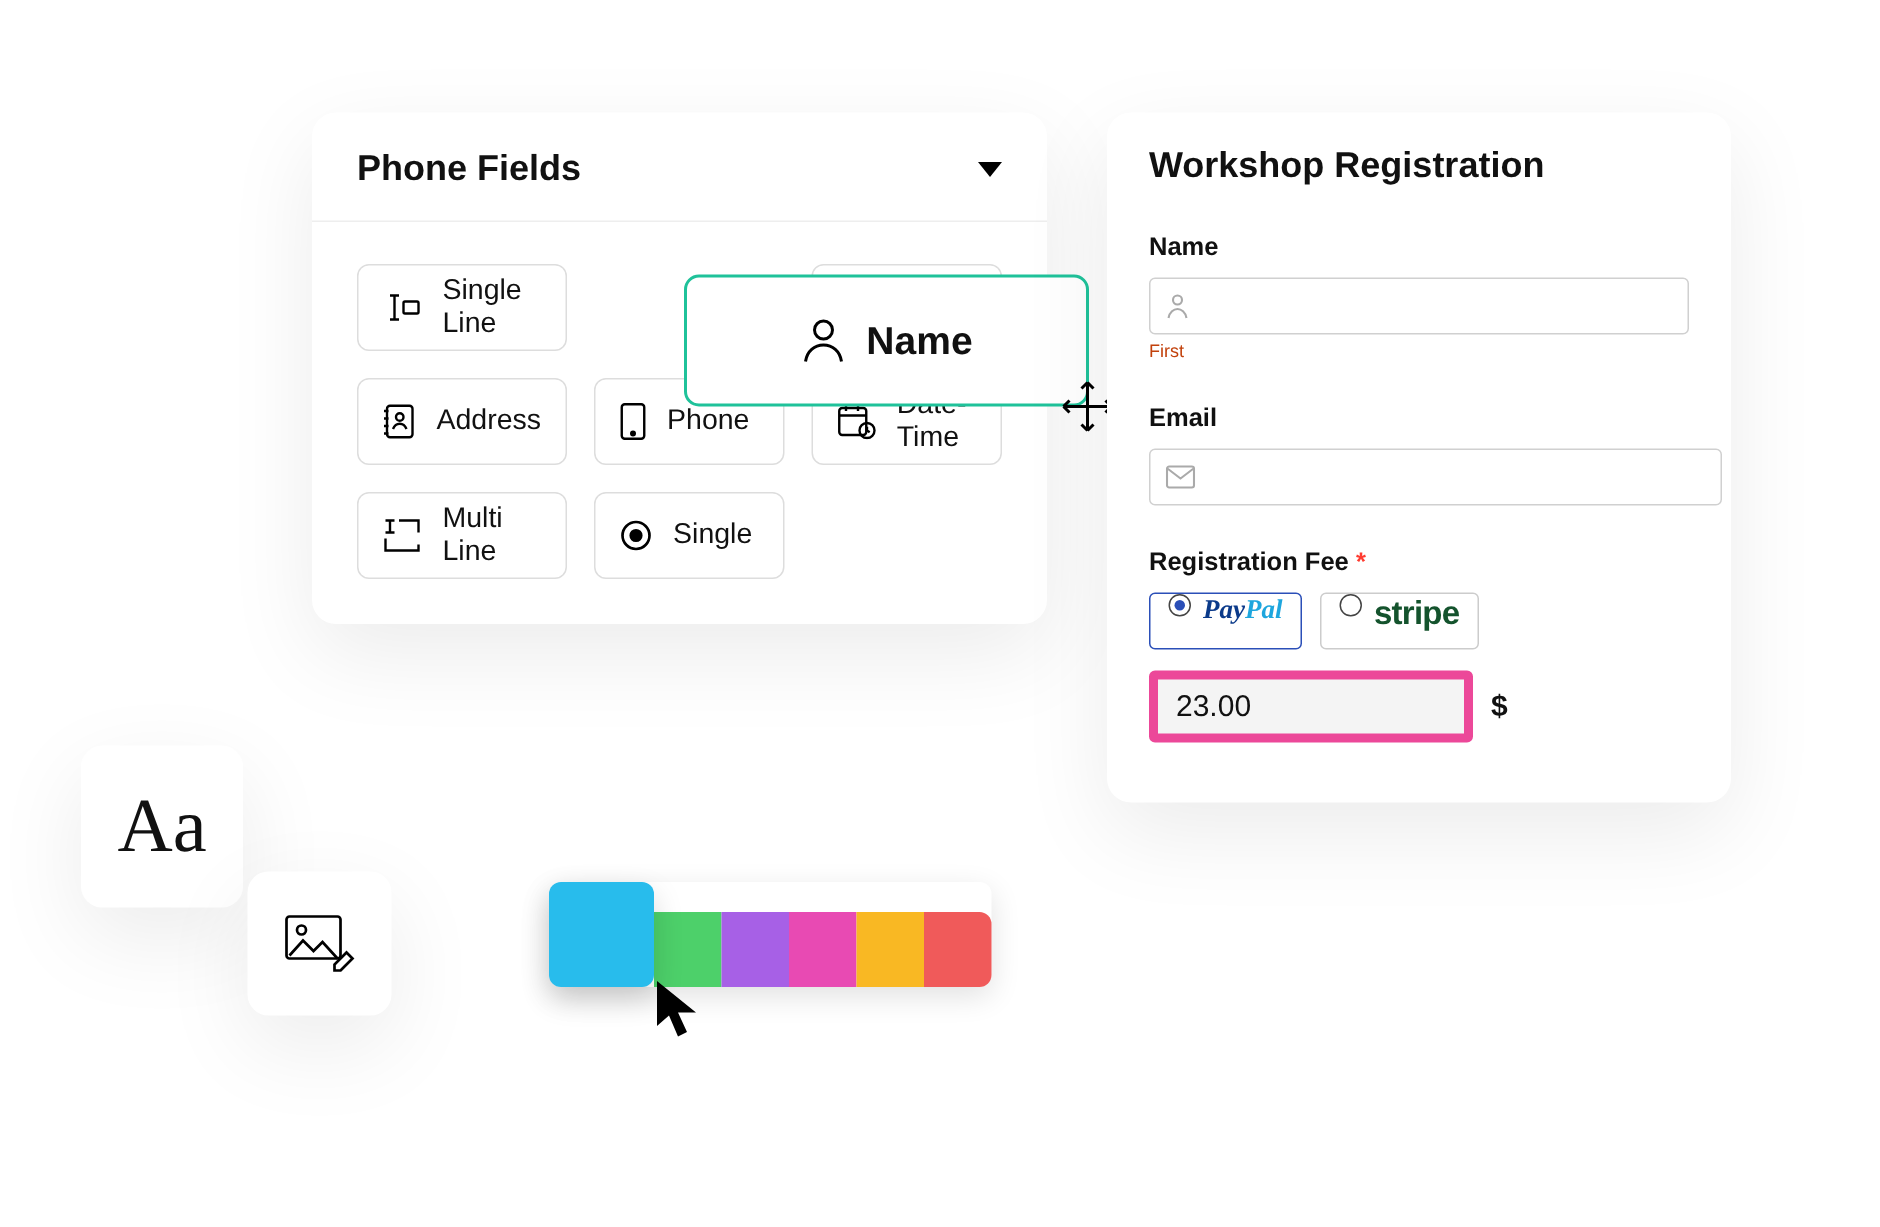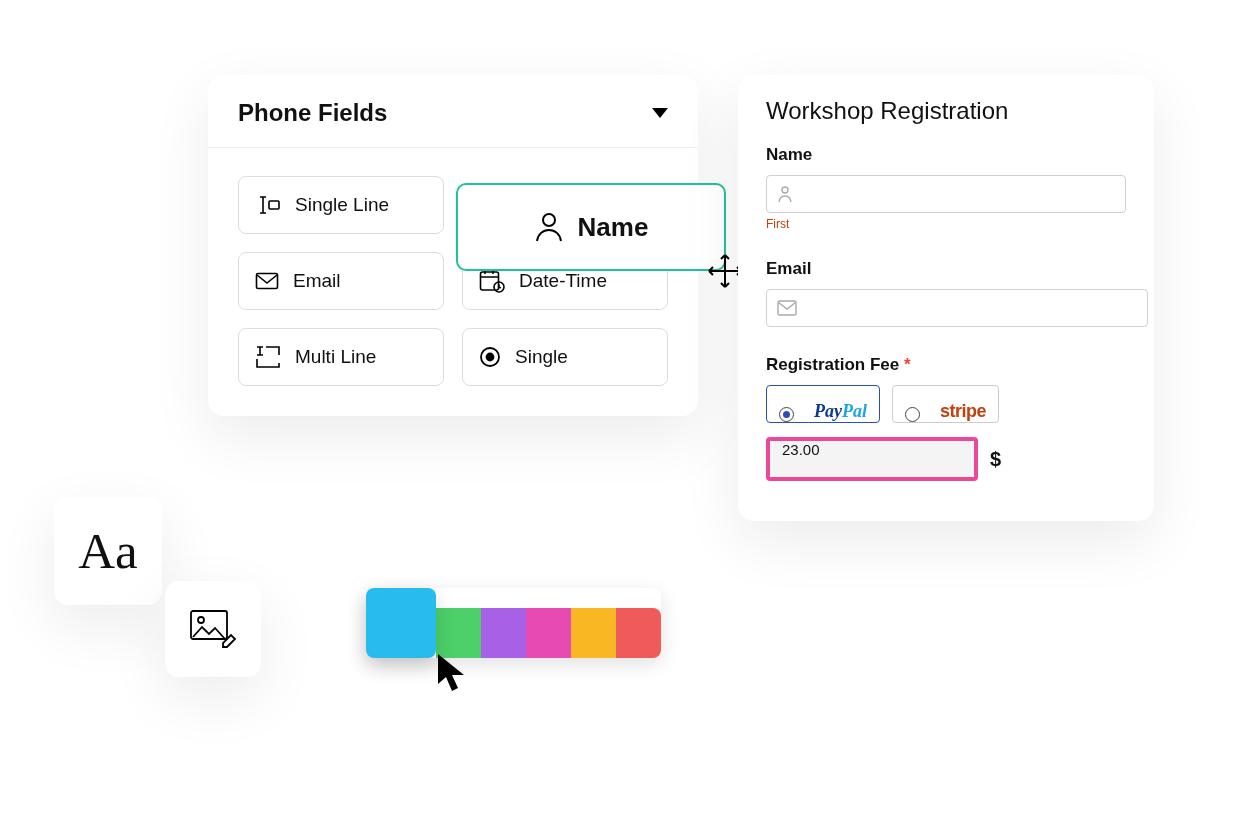--- a/index.html
+++ b/index.html
@@ -4,48 +4,48 @@
 <style>
 html,body{margin:0;padding:0;background:#fff;font-family:-apple-system,BlinkMacSystemFont,'Segoe UI',Helvetica,Arial,sans-serif;color:#111}
 body{width:1253px;height:818px;position:relative}
 .card{background:#fff;border-radius:16px;box-shadow:0 20px 60px rgba(0,0,0,0.08);position:absolute}
 
 
 #basic-fields{left:208px;top:75px;width:490px;padding-bottom:30px}
 .bf-header{display:flex;align-items:center;justify-content:space-between;padding:24px 30px 20px;border-bottom:1px solid #eee}
 .bf-title{font-size:24px;font-weight:700}
 .caret{width:0;height:0;border-left:8px solid transparent;border-right:8px solid transparent;border-top:10px solid #000}
-.bf-grid{display:grid;grid-template-columns:1fr 1fr;gap:18px;padding:28px 30px 0}
+.bf-grid{display:grid;grid-template-columns:1fr 1fr 1fr;gap:18px;padding:28px 30px 0}
 .field-tile{height:56px;border:1px solid #ddd;border-radius:8px;display:flex;align-items:center;gap:14px;padding:0 16px;font-size:19px}
 .field-tile svg{flex:0 0 auto}
 
 
 #drag-tile{position:absolute;left:456px;top:183px;width:266px;height:84px;border:2px solid #1fc29a;border-radius:10px;background:#fff;display:flex;align-items:center;justify-content:center;gap:14px;font-size:26px;font-weight:700}
 #drag-handle{position:absolute;left:706px;top:252px}
 
 
 #form-preview{left:738px;top:75px;width:360px;padding:22px 28px 40px}
-.fp-title{font-size:24px;font-weight:400;margin-bottom:20px}
+.fp-title{font-size:24px;font-weight:700;margin-bottom:30px}
 .fp-label{font-size:17px;font-weight:700;margin-bottom:10px}
 .fp-row{display:flex;gap:16px}
 .fp-input{flex:1;border:1px solid #d0d0d0;border-radius:4px;height:36px;display:flex;align-items:center;padding:0 10px;background:#fff}
 .fp-sublabel{font-size:12px;color:#c2410c;margin-top:4px}
 .fp-block{margin-bottom:28px}
 .req-star{color:#ff3b30;font-weight:700}
 .pay-row{display:flex;gap:12px}
-.pay-opt{border:1px solid #ccc;border-radius:4px;height:36px;display:flex;align-items:flex-end;gap:20px;padding:0 12px;font-weight:700}
+.pay-opt{border:1px solid #ccc;border-radius:4px;height:36px;display:flex;align-items:flex-start;gap:8px;padding:0 12px;font-weight:700}
 .pay-opt.selected{border:1.5px solid #2b4fb8}
 .radio{width:13px;height:13px;border:1.5px solid #444;border-radius:50%;display:inline-flex;align-items:center;justify-content:center}
 .radio.on::after{content:"";width:7px;height:7px;border-radius:50%;background:#2b4fb8}
 .paypal-word{font-style:italic;font-family:Georgia,'Times New Roman',serif;font-size:18px}
 .paypal-pay{color:#0b3a8a;font-weight:800}
 .paypal-pal{color:#1ea6de;font-weight:800}
-.stripe-word{font-size:18px;letter-spacing:-0.5px;font-weight:800;color:#c2410c}
+.stripe-word{font-size:22px;letter-spacing:-0.5px;font-weight:800;color:#14532d}
 .fee-row{display:flex;align-items:center;gap:12px;margin-top:14px}
-.fee-input{width:180px;height:36px;border:4px solid #ec4899;border-radius:4px;background:#f4f4f4;padding:0 12px;font-size:15px;display:flex;}
+.fee-input{width:180px;height:36px;border:6px solid #ec4899;border-radius:4px;background:#f4f4f4;padding:0 12px;font-size:20px;display:flex;align-items:center}
 .dollar{font-size:20px;font-weight:700}
 
 
 #aa-card{left:54px;top:497px;width:108px;height:108px;border-radius:14px;display:flex;align-items:center;justify-content:center}
 #aa-card .aa{font-family:Georgia,'Times New Roman',serif;font-size:51px}
 #img-card{left:165px;top:581px;width:96px;height:96px;border-radius:14px;display:flex;align-items:center;justify-content:center}
 
 
 #colors{position:absolute;left:366px;top:588px;display:flex;align-items:flex-end;box-shadow:0 6px 20px rgba(0,0,0,0.12);border-radius:8px;overflow:visible}
 .swatch{width:45px;height:50px}
@@ -71,20 +71,36 @@
         </svg>
       <span>Single Line</span>
     </div>
     <div class="field-tile" style="opacity:0;pointer-events:none"></div>
     <div class="field-tile">
       <svg width="24" height="20" viewBox="0 0 24 20" fill="none" stroke="#000" stroke-width="1.6">
           <rect x="1.5" y="2.5" width="21" height="15" rx="1.5"></rect>
           <path d="M2 4l10 8 10-8"></path>
         </svg>
       <span>Email</span>
+    </div>
+    <div class="field-tile">
+      <svg width="22" height="24" viewBox="0 0 22 24" fill="none" stroke="#000" stroke-width="1.6">
+          <rect x="3" y="1.5" width="17" height="21" rx="2"></rect>
+          <circle cx="11.5" cy="9" r="2.5"></circle>
+          <path d="M7 17c1-2.5 3-3.5 4.5-3.5S15 14.5 16 17"></path>
+          <path d="M1 5h3M1 10h3M1 15h3M1 20h3"></path>
+        </svg>
+      <span>Address</span>
+    </div>
+    <div class="field-tile">
+      <svg width="18" height="26" viewBox="0 0 18 26" fill="none" stroke="#000" stroke-width="1.6">
+          <rect x="1.5" y="1.5" width="15" height="23" rx="2"></rect>
+          <circle cx="9" cy="21" r="1.2" fill="#000"></circle>
+        </svg>
+      <span>Phone</span>
     </div>
     <div class="field-tile">
       <svg width="26" height="24" viewBox="0 0 26 24" fill="none" stroke="#000" stroke-width="1.6">
           <rect x="1.5" y="3" width="18" height="18" rx="2"></rect>
           <path d="M1.5 8h18M6 1v4M14 1v4"></path>
           <circle cx="20" cy="18" r="5"></circle>
           <path d="M20 15.5V18l1.8 1.2"></path>
         </svg>
       <span>Date-Time</span>
     </div>

